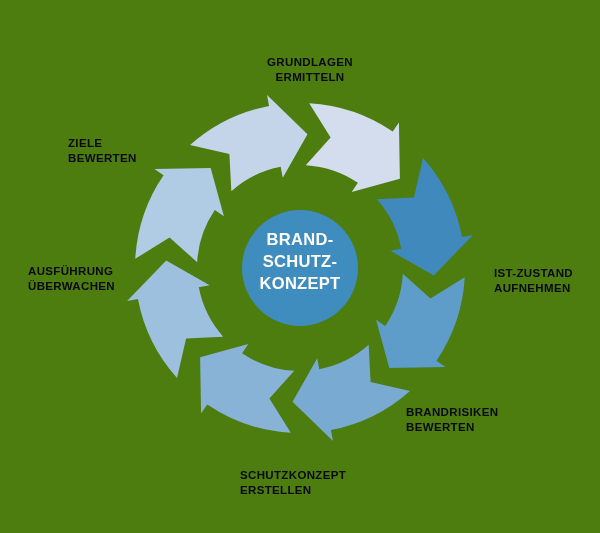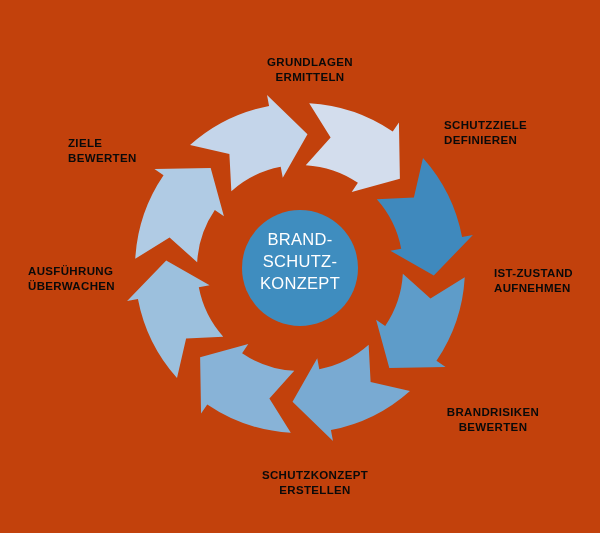--- a/index.html
+++ b/index.html
@@ -10,21 +10,21 @@
   body {
     width: 600px;
     height: 533px;
     font-family: "Liberation Sans", sans-serif;
     overflow: hidden;
   }
   #diagram-root {
     position: relative;
     width: 600px;
     height: 533px;
-    background: #c2410c;
+    background: #4d7c0f;
   }
   #cycle-svg {
     position: absolute;
     left: 0;
     top: 0;
     width: 600px;
     height: 533px;
     display: block;
   }
   .step-label {
@@ -42,21 +42,21 @@
   .lbl-left   { text-align: left; }
 
   .center-text {
     position: absolute;
     left: 236px;
     top: 228px;
     width: 128px;
     text-align: center;
     font-family: "Liberation Sans", sans-serif;
     font-size: 16.5px;
-    font-weight: normal;
+    font-weight: bold;
     line-height: 22px;
     color: #ffffff;
     letter-spacing: 0.3px;
     white-space: pre-line;
     pointer-events: none;
   }
 </style>
 </head>
 <body>
 
@@ -69,27 +69,25 @@
       <path d="M 409.98 391.00 A 165 165 0 0 1 330.92 430.08 L 332.98 440.88 L 292.52 401.79 L 317.24 358.37 L 319.30 369.18 A 103 103 0 0 0 368.65 344.78 L 370.61 381.89 Z" fill="#79aad2"></path>
       <path d="M 290.79 432.74 A 165 165 0 0 1 207.26 404.47 L 201.07 413.57 L 200.11 357.32 L 248.29 344.09 L 242.11 353.19 A 103 103 0 0 0 294.25 370.84 L 269.40 398.46 Z" fill="#88b3d7"></path>
       <path d="M 177.00 377.98 A 165 165 0 0 1 137.92 298.92 L 127.12 300.98 L 166.21 260.52 L 209.63 285.24 L 198.82 287.30 A 103 103 0 0 0 223.22 336.65 L 186.11 338.61 Z" fill="#9cc0dd"></path>
       <path d="M 135.26 258.79 A 165 165 0 0 1 163.53 175.26 L 154.43 169.07 L 210.68 168.11 L 223.91 216.29 L 214.81 210.11 A 103 103 0 0 0 197.16 262.25 L 169.54 237.40 Z" fill="#b0cbe4"></path>
       <path d="M 190.02 145.00 A 165 165 0 0 1 269.08 105.92 L 267.02 95.12 L 307.48 134.21 L 282.76 177.63 L 280.70 166.82 A 103 103 0 0 0 231.35 191.22 L 229.39 154.11 Z" fill="#c4d5ea"></path>
       <circle cx="300" cy="268" r="58" fill="#3f8dbf"></circle>
     </svg>
 
   <div class="step-label lbl-center" id="label-1" style="left: 250px; top: 55px; width: 120px; text-align: center;">GRUNDLAGEN
 ERMITTELN</div>
-  <div class="step-label lbl-left" id="label-2" style="left: 444px; top: 118px; width: 140px; text-align: left;">SCHUTZZIELE
-DEFINIEREN</div>
   <div class="step-label lbl-left" id="label-3" style="left: 494px; top: 266px; width: 140px; text-align: left;">IST-ZUSTAND
 AUFNEHMEN</div>
-  <div class="step-label lbl-left" id="label-4" style="left: 418px; top: 405px; width: 150px; text-align: center;">BRANDRISIKEN
+  <div class="step-label lbl-left" id="label-4" style="left: 406px; top: 405px; width: 150px; text-align: left;">BRANDRISIKEN
 BEWERTEN</div>
-  <div class="step-label lbl-center" id="label-5" style="left: 240px; top: 468px; width: 150px; text-align: center;">SCHUTZKONZEPT
+  <div class="step-label lbl-center" id="label-5" style="left: 240px; top: 468px; width: 150px; text-align: left;">SCHUTZKONZEPT
 ERSTELLEN</div>
   <div class="step-label lbl-left" id="label-7" style="left: 28px; top: 264px; width: 140px; text-align: left;">AUSFÜHRUNG
 ÜBERWACHEN</div>
   <div class="step-label lbl-left" id="label-8" style="left: 68px; top: 136px; width: 130px; text-align: left;">ZIELE
 BEWERTEN</div>
 
   <div class="center-text">BRAND-
 SCHUTZ-
 KONZEPT</div>
 

